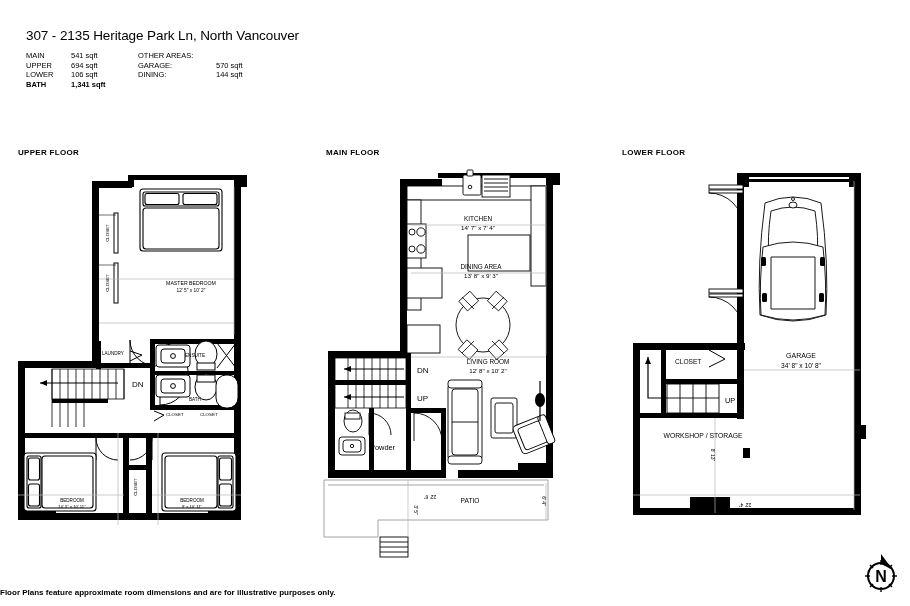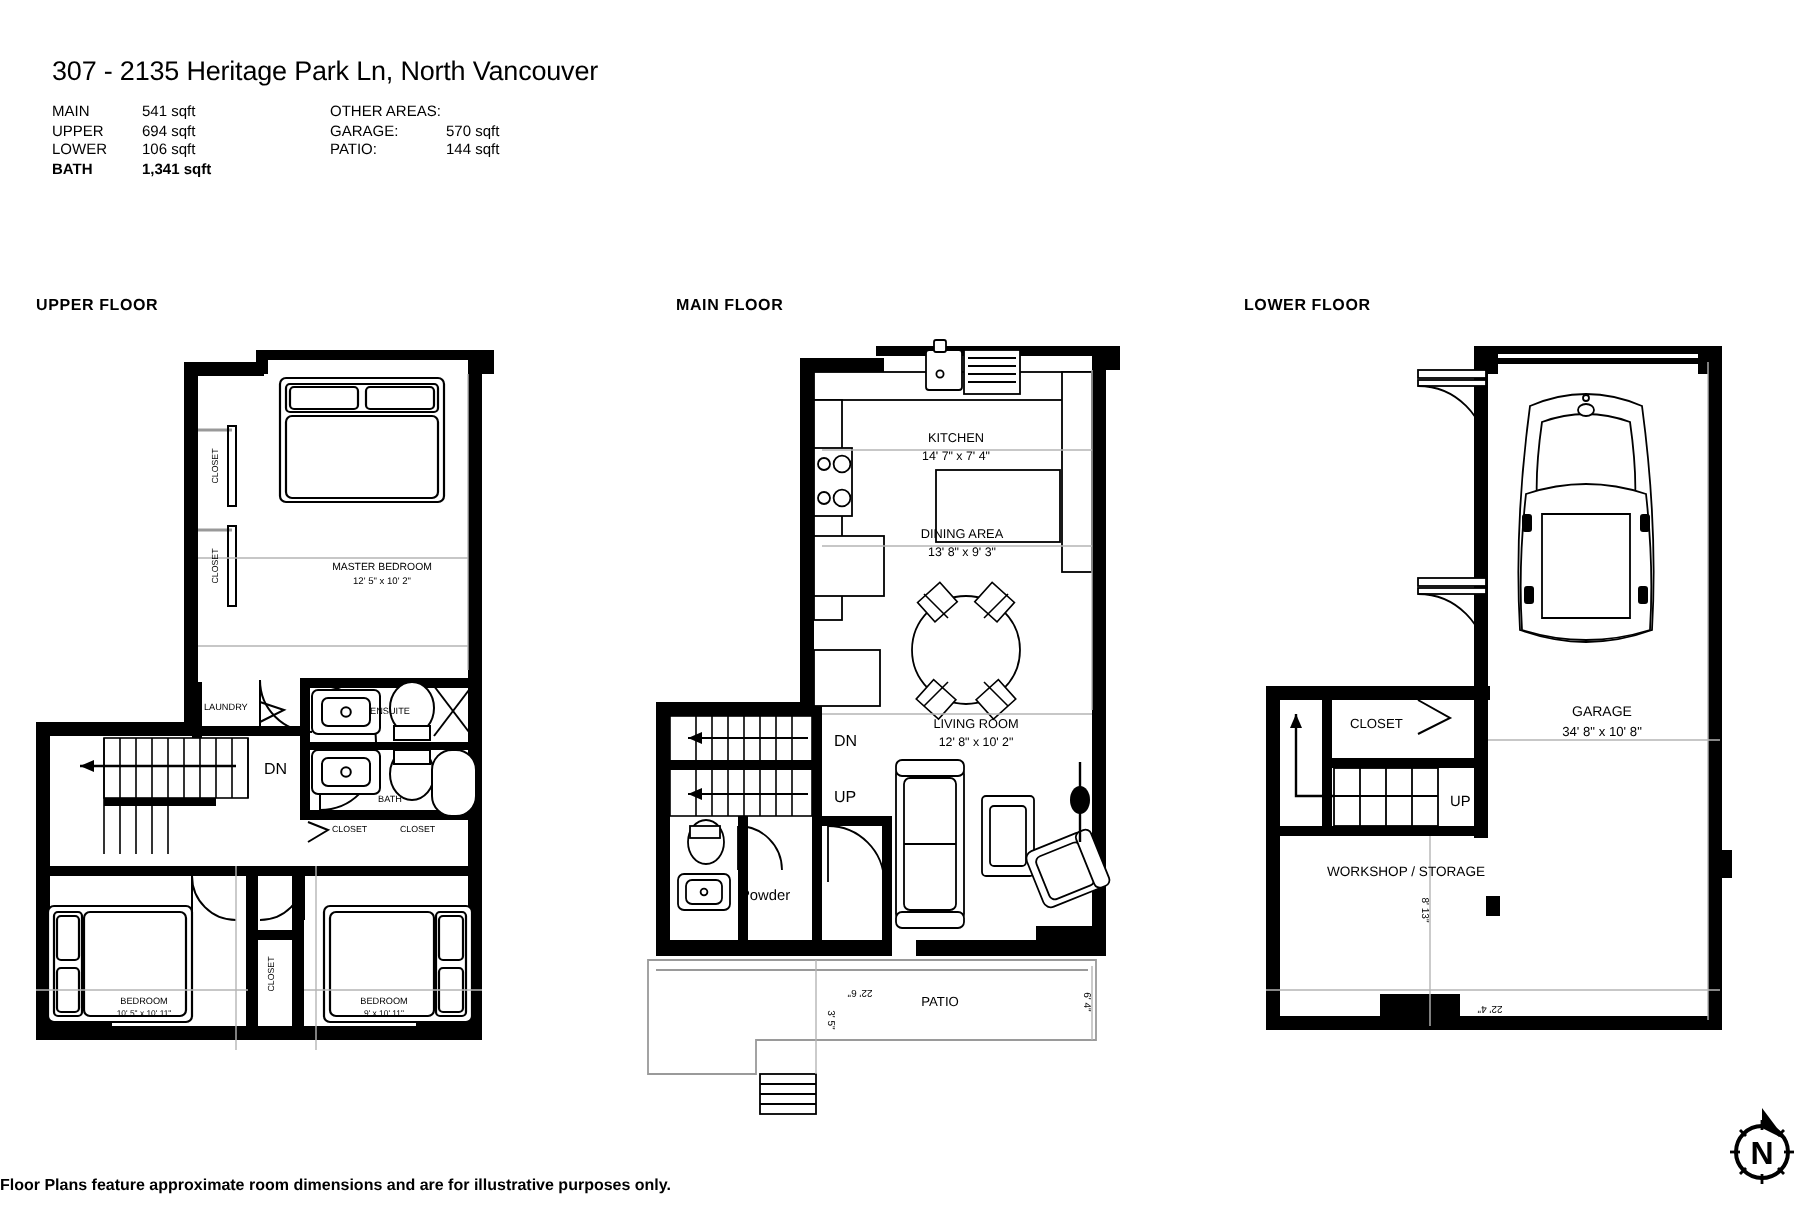--- a/index.html
+++ b/index.html
@@ -7,22 +7,22 @@
 
   
   #header{position:absolute;left:26px;top:28px;}
   #title{font-size:13.5px;font-weight:normal;letter-spacing:-0.1px;white-space:nowrap;}
   #stats{margin-top:8px;font-size:7.5px;line-height:9.6px;display:flex;}
   #stats .col-left{width:112px;}
   #stats .srow{display:flex;}
   #stats .lbl{width:45px;}
   #stats .val{width:60px;}
   #stats .total .lbl,#stats .total .val{font-weight:bold;}
-  #stats .col-right .lbl{width:58px;margin-left:27px;}
-  #stats .col-right .val{width:60px;}
+  #stats .col-right .lbl{width:58px;}
+  #stats .col-right .val{width:60px;margin-left:20px;}
 
   
   .floor-caption{position:absolute;font-size:8px;font-weight:bold;letter-spacing:.3px;}
 
   
   .plan{position:absolute;}
   .plan svg{display:block;}
 
   
   #footer{position:absolute;left:0;right:0;top:588px;text-align:left;font-size:8px;font-weight:bold;}
@@ -56,21 +56,21 @@
     </div>
     <div class="col-right">
       <div class="srow">
         <span class="lbl">OTHER AREAS:</span>
       </div>
       <div class="srow">
         <span class="lbl">GARAGE:</span>
         <span class="val">570 sqft</span>
       </div>
       <div class="srow">
-        <span class="lbl">PATIO:</span>
+        <span class="lbl">DINING:</span>
         <span class="val">144 sqft</span>
       </div>
     </div>
   </div>
 </div>
 
 <div class="floor-caption" style="left:18px;top:148px;">UPPER FLOOR</div>
 
 <div class="plan" style="left:10px;top:165px;">
 <svg width="290" height="375" viewBox="0 0 290 375" xmlns="http://www.w3.org/2000/svg">
@@ -244,21 +244,21 @@
   <text x="185" y="236" text-anchor="middle" font-family="Liberation Sans, sans-serif" font-size="4.6" fill="#000">BATH</text>
   <text x="122" y="222" font-family="Liberation Sans, sans-serif" font-size="8" fill="#000">DN</text>
 
   <g stroke="#000" stroke-width="1" fill="none">
     <path d="M144 246 L154 250 L144 256"></path>
     <path d="M120 196 L132 190 L120 186"></path>
   </g>
 </svg>
 </div>
 
-<div class="floor-caption" style="left:322px;top:148px;padding-left:16px;">MAIN FLOOR</div>
+<div class="floor-caption" style="left:310px;top:148px;padding-left:16px;">MAIN FLOOR</div>
 
 <div class="plan" style="left:318px;top:165px;">
 <svg width="270" height="395" viewBox="0 0 270 395" xmlns="http://www.w3.org/2000/svg">
 
   <path d="M88 20 H235 V300 H10 V190 H88 Z" fill="#ffffff"></path>
 
   <g fill="#000">
     <rect x="120" y="8" width="110" height="5"></rect>
     <rect x="82" y="14" width="42" height="7"></rect>
     <rect x="82" y="14" width="7" height="176"></rect>

